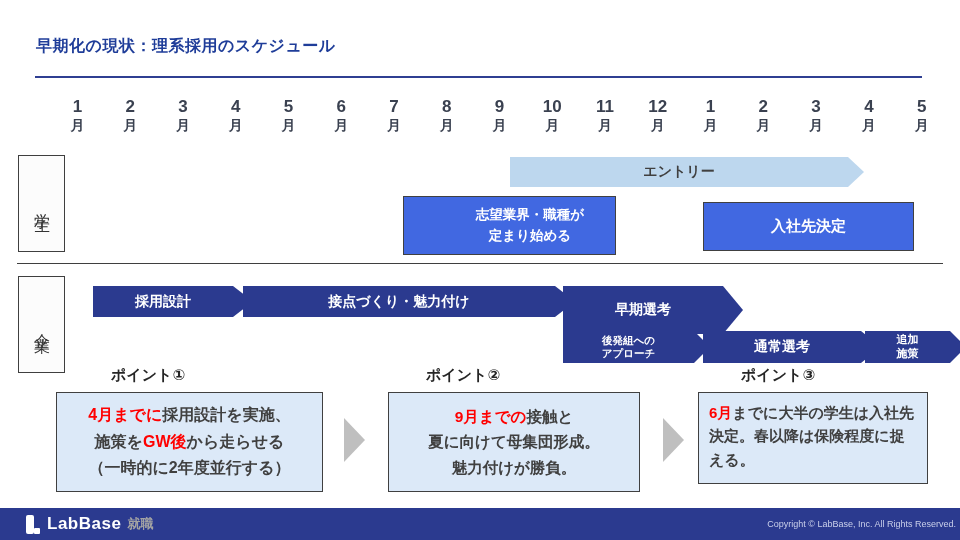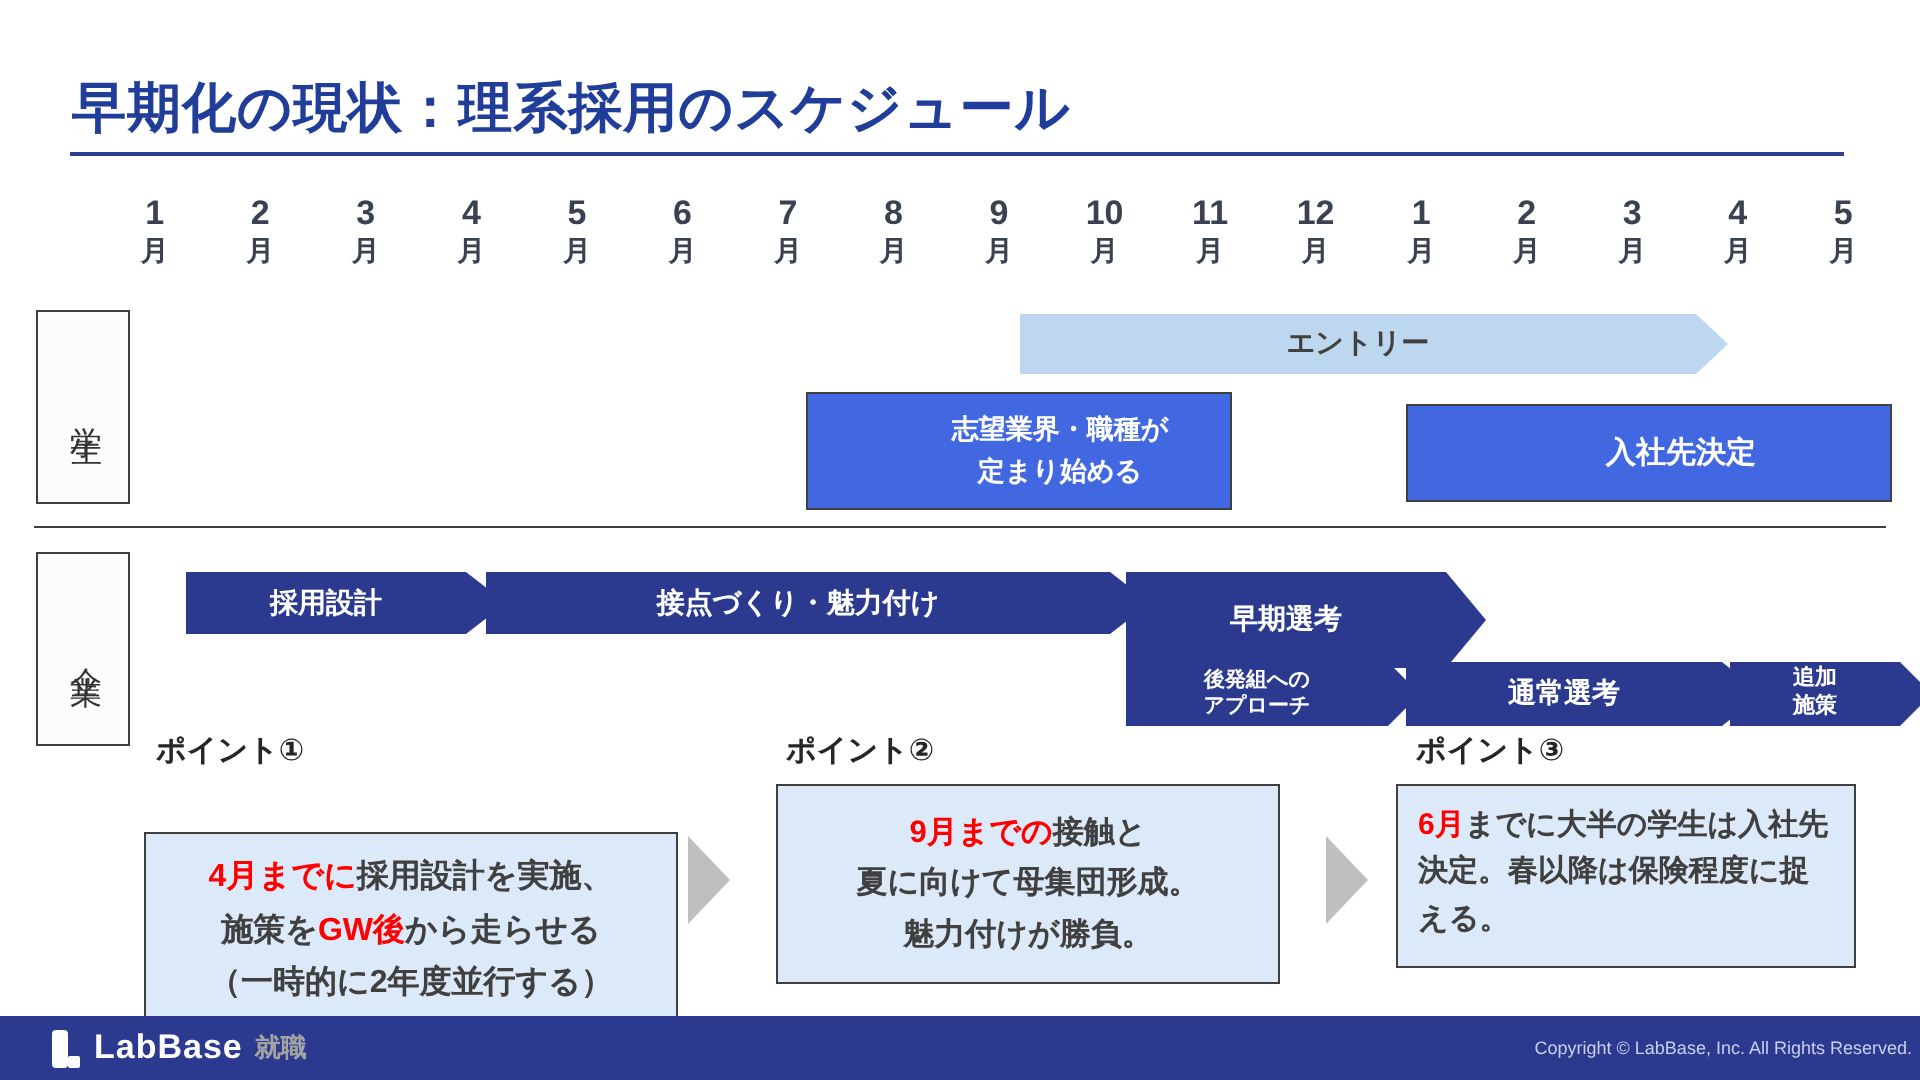--- a/index.html
+++ b/index.html
@@ -2,21 +2,21 @@
 <html><head>
 <meta charset="utf-8">
 <style>
   html,body{margin:0;padding:0;background:#e8e8e8;}
   .slide{
     position:relative;width:960px;height:540px;background:#ffffff;
     font-family:"Liberation Sans","DejaVu Sans",sans-serif;
     overflow:hidden;
   }
   
-  .title{position:absolute;left:36px;top:36px;font-size:27px;font-weight:bold;color:#1F3D99;letter-spacing:0.5px;}
+  .title{position:absolute;left:36px;top:36px;font-size:16px;font-weight:bold;color:#1F3D99;letter-spacing:0.5px;}
   .title-rule{position:absolute;left:35px;top:76px;width:887px;border-top:2px solid #2F3F92;}
   
   .month-row{position:absolute;left:51px;top:96px;width:897px;display:flex;}
   .month-cell{flex:1;text-align:center;color:#3A4150;font-weight:bold;line-height:1.25;}
   .m-num{font-size:17px;}
   .m-unit{font-size:14px;}
   
   .row-label{
     position:absolute;left:18px;width:45px;height:95px;
     border:1.5px solid #3F3F3F;background:#FCFCFC;color:#333;
@@ -41,39 +41,39 @@
     padding-right:16px;}
   .pre{white-space:pre-line;}
   
   .arr-start{left:220px;top:157px;width:157px;height:30px;}
   .arr-entry{left:510px;top:157px;width:338px;height:30px;}
   .blue-box{
     position:absolute;background:#4168E1;border:1.5px solid #404040;color:#fff;
     display:flex;align-items:center;justify-content:center;font-weight:bold;text-align:center;
   }
   .box-aspiration{left:403px;top:196px;width:170px;height:57px;font-size:13.5px;line-height:1.5;padding-left:41px;}
-  .box-decision{left:703px;top:202px;width:209px;height:47px;font-size:15px;padding-left:32px;}
+  .box-decision{left:703px;top:202px;width:209px;height:47px;font-size:15px;}
   
   .band-divider{position:absolute;left:17px;top:263px;width:926px;border-top:1.5px solid #3F3F3F;}
   
   .arr-design{left:93px;top:286px;width:140px;height:31px;}
   .arr-contact{left:243px;top:286px;width:312px;height:31px;}
   .arr-early{left:563px;top:286px;width:160px;height:48px;}
   .arr-latecomer{left:563px;top:331px;width:131px;height:32px;}
   .arr-normal{left:703px;top:331px;width:158px;height:32px;}
   .arr-additional{left:865px;top:331px;width:85px;height:32px;font-size:11px !important;}
   
-  .pt-label{position:absolute;top:366px;font-size:15px;font-weight:bold;color:#262626;}
+  .pt-label{position:absolute;top:366px;font-size:15px;font-weight:bold;color:#262626;margin-left:33px;}
   .pt-label.p1{left:78px;} .pt-label.p2{left:393px;} .pt-label.p3{left:708px;}
   .pt-box{
     position:absolute;top:392px;background:#DCE9F8;border:1.5px solid #404040;
     color:#404040;font-weight:bold;
     display:flex;flex-direction:column;align-items:center;justify-content:center;
   }
-  .pt-box.b1{left:72px;width:265px;height:98px;font-size:16px;line-height:1.65;margin-top:24px;}
+  .pt-box.b1{left:56px;width:265px;height:98px;font-size:16px;line-height:1.65;}
   .pt-box.b2{left:388px;width:250px;height:98px;font-size:15.5px;line-height:1.65;}
   .pt-box.b3{left:698px;width:230px;height:92px;font-size:15px;line-height:1.55;
     align-items:flex-start;justify-content:flex-start;padding:8px 10px;box-sizing:border-box;}
   .pt-box .red{color:#FF0000;}
   .pt-line{text-align:center;}
   .pt-box.b3 .pt-line{text-align:left;}
   .pt-chevron{
     position:absolute;top:418px;width:21px;height:44px;background:#BFBFBF;
     clip-path:polygon(0 0,100% 50%,0 100%);
   }

